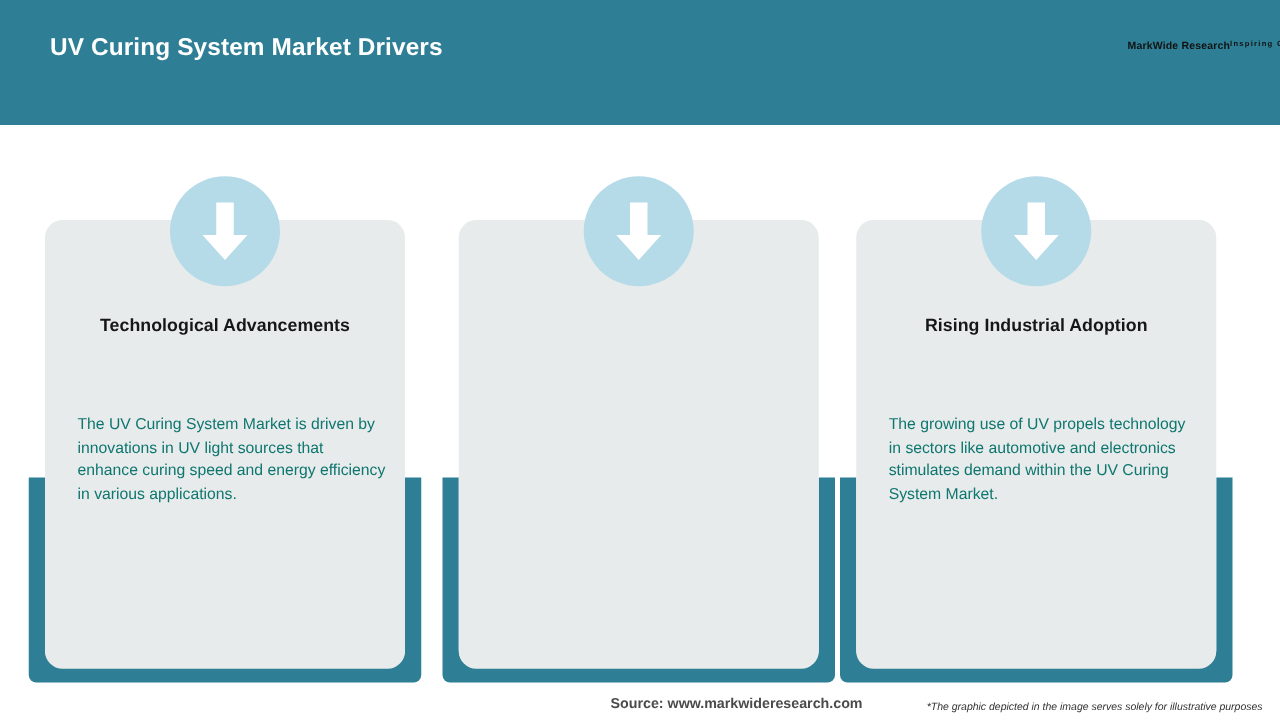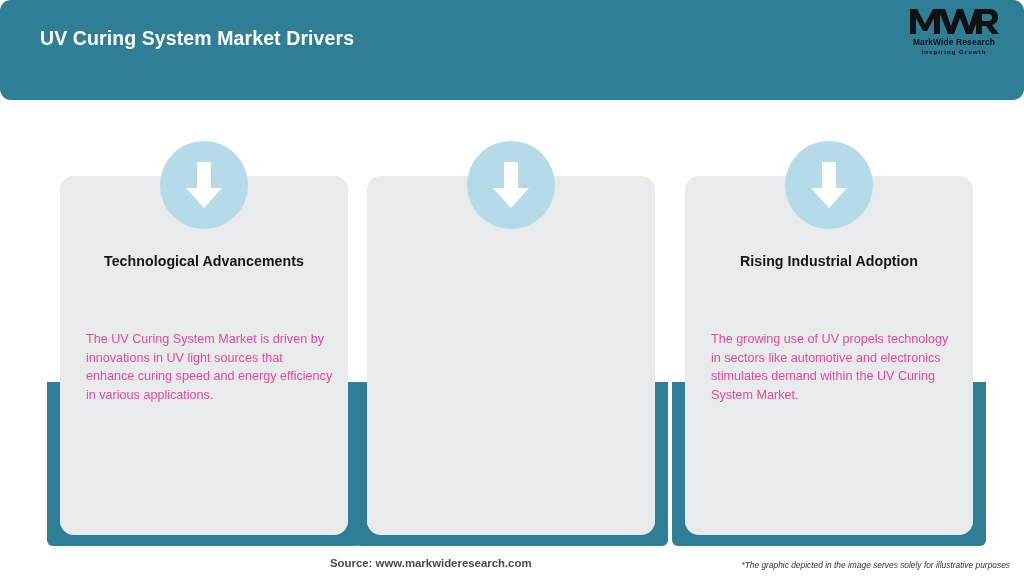--- a/index.html
+++ b/index.html
@@ -15,40 +15,39 @@
     position: relative;
   }
 
   
   #header-bar {
     position: absolute;
     left: 0; top: 0;
     width: 1024px;
     height: 100px;
     background: #2E7F95;
-    border-radius: 11px;
   }
   #page-title {
     position: absolute;
     left: 40px;
     top: 27px;
     font-size: 19.5px;
     font-weight: bold;
     color: #ffffff;
     letter-spacing: 0.1px;
     white-space: nowrap;
   }
   #brand-logo {
     position: absolute;
     right: 18px;
     top: 6px;
     width: 104px;
     height: 58px;
     display: flex;
-    flex-direction: column;
+    flex-direction: row;
     align-items: center;
     justify-content: flex-start;
   }
   #brand-logo .logo-mark {
     display: block;
   }
   #brand-logo .logo-name {
     font-size: 8.4px;
     font-weight: bold;
     color: #111111;
@@ -65,21 +64,21 @@
     white-space: nowrap;
   }
 
   
   .card-group {
     position: absolute;
     top: 0;
     width: 288px;
     height: 576px;
   }
-  .card-group.g0 { left: 60px; }
+  .card-group.g0 { left: 36px; }
   .card-group.g1 { left: 367px; }
   .card-group.g2 { left: 685px; padding-left: 48px; }
 
   
   .card-bracket {
     position: absolute;
     left: -13px;
     top: 382px;
     width: 314px;
     height: 164px;
@@ -134,31 +133,31 @@
     letter-spacing: 0.05px;
   }
 
   .card-body-text {
     position: absolute;
     left: 26px;
     top: 330px;
     width: 248px;
     font-size: 12.6px;
     line-height: 18.6px;
-    color: #ec4899;
+    color: #0f766e;
     text-align: left;
   }
 
   
   #source-note {
     position: absolute;
     left: 330px;
     top: 557px;
     width: 360px;
-    text-align: left;
+    text-align: right;
     font-size: 11.4px;
     font-weight: bold;
     color: #4a4a4a;
   }
   #disclaimer-note {
     position: absolute;
     right: 14px;
     top: 560px;
     font-size: 8.4px;
     color: #333333;

